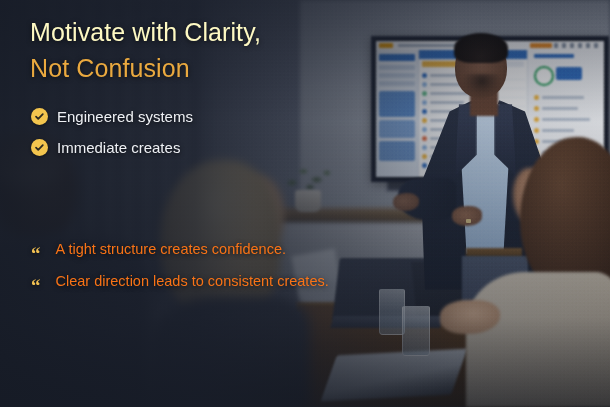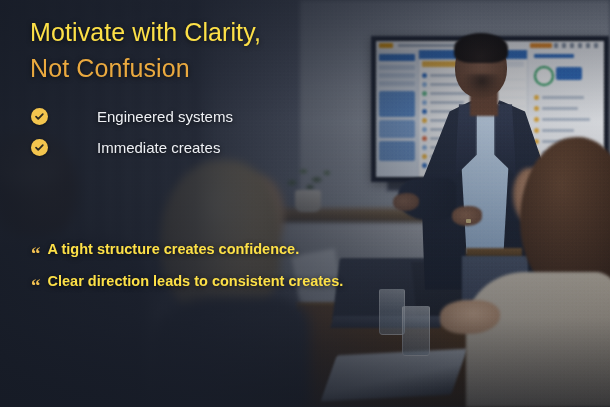--- a/index.html
+++ b/index.html
@@ -359,21 +359,21 @@
       linear-gradient(180deg, rgba(20,24,34,.50) 0%, rgba(20,24,34,.10) 30%, rgba(18,22,31,.34) 78%, rgba(14,17,24,.72) 100%);
   }
 
   
   .content { position:absolute; inset:0; }
 
   .headline {
     position:absolute; left:30px; top:17px; width:340px;
   }
   .headline .l1 {
-    font-size: 25px; font-weight: 400; color: #fde047;
+    font-size: 25px; font-weight: 400; color: #fef9c3;
     letter-spacing: .1px; line-height: 1.22;
     text-shadow: 0 1px 5px rgba(0,0,0,.62);
   }
   .headline .l2 {
     font-size: 25px; font-weight: 400; color: #eaa93f;
     letter-spacing: .1px; line-height: 1.22; margin-top: 5px;
     text-shadow: 0 1px 5px rgba(0,0,0,.62);
   }
 
   .bullets { position:absolute; left:31px; top:108px; }
@@ -385,40 +385,40 @@
     background:#f3c54e;
     display:flex; align-items:center; justify-content:center;
     flex: 0 0 auto;
     box-shadow: 0 1px 3px rgba(0,0,0,.45);
   }
   .check svg { display:block; }
   .bullet-text {
     font-size: 15px; color:#eef0f4; font-weight: 400;
     text-shadow: 0 1px 4px rgba(0,0,0,.66);
     white-space: nowrap;
-    margin-left: 40px;
   }
 
   .quotes { position:absolute; left:31px; top:241px; }
   .quote {
     display:flex; align-items:flex-start; gap:8px; margin-bottom: 13px;
   }
   .qmark {
     color:#f0bf52; font-size:19px; line-height: 1;
     font-family: "Liberation Serif", "DejaVu Serif", serif;
     font-weight: 700;
     position: relative; top: 3px;
     text-shadow: 0 1px 4px rgba(0,0,0,.6);
     flex: 0 0 auto;
     letter-spacing: -1px;
   }
   .quote-text {
-    font-size: 14.5px; color:#fde047; font-weight:700;
+    font-size: 14.5px; color:#f97316; font-weight:400;
     text-shadow: 0 1px 5px rgba(0,0,0,.7);
     white-space: nowrap;
+    margin-left: 8px;
   }
 
   .footer {
     position:absolute; left:31px; top:353px;
     font-size: 15.5px; color:#eff1f5; font-weight:400;
     text-shadow: 0 1px 6px rgba(0,0,0,.78);
     white-space: nowrap;
   }
 </style>
 </head>

